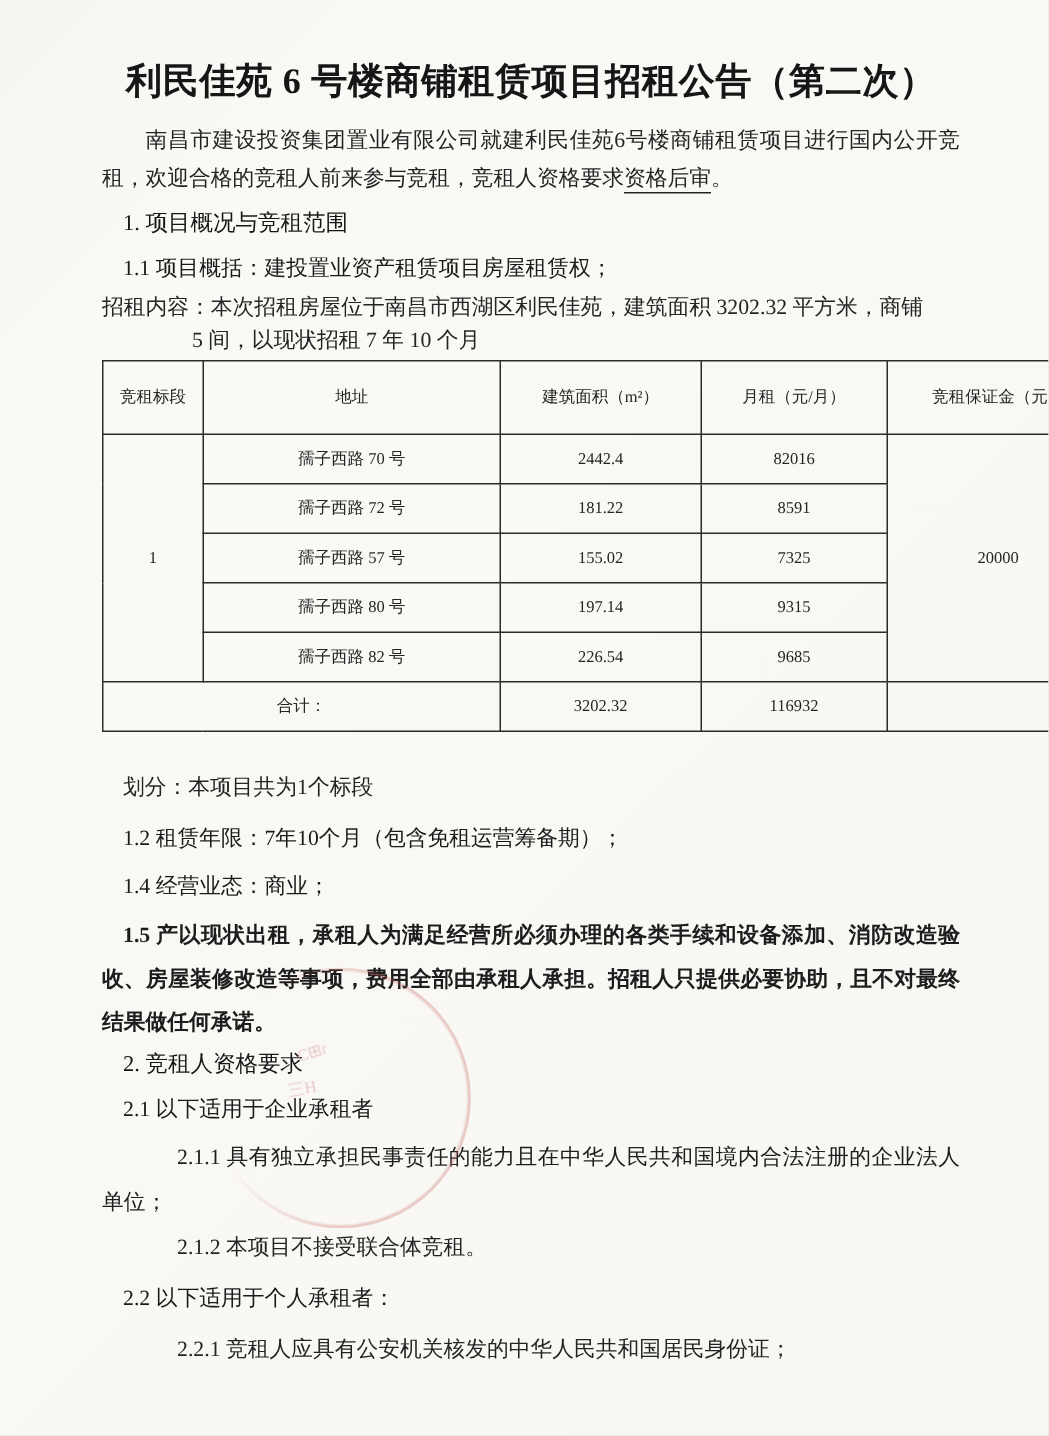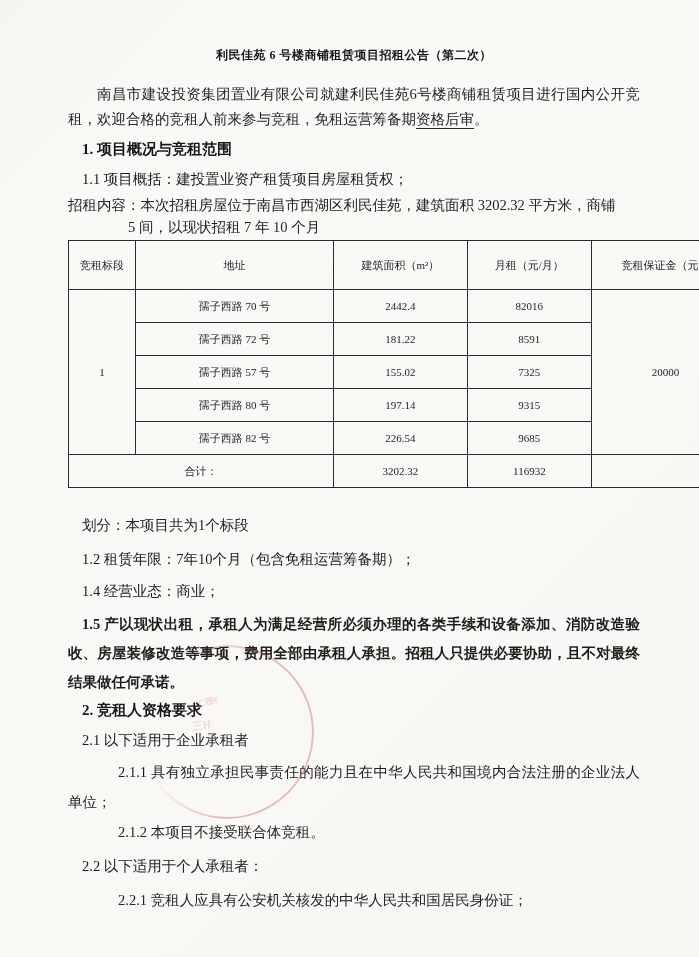--- a/index.html
+++ b/index.html
@@ -8,29 +8,29 @@
     width:699px;height:957px;
     margin:0 auto;
     background:linear-gradient(135deg,#f6f5f2 0%,#faf9f6 18%,#f9f8f5 60%,#f7f6f2 100%);
     font-family:"Liberation Serif","DejaVu Serif",serif;
     color:#222;
     overflow:hidden;
     box-sizing:border-box;
     padding:40px 59px 0 68px;
   }
   .title{
-    font-size:12px;font-weight:700;text-align:center;
+    font-size:24px;font-weight:700;text-align:center;
     line-height:30px;margin:0;letter-spacing:0.5px;color:#161616;
   }
   .intro{
     margin:12px 0 0 0;font-size:14.5px;line-height:25px;
     text-align:justify;text-indent:2em;color:#242424;
   }
   .intro .u{border-bottom:1.4px solid #242424;padding-bottom:1px;}
-  .h-num{font-size:15px;font-weight:700;color:#161616;line-height:22px;}
+  .h-num{font-size:15px;font-weight:400;color:#161616;line-height:22px;}
   .line{font-size:14.5px;line-height:22px;color:#242424;}
   .bold{font-weight:400;color:#1a1a1a;}
   .mt4{margin-top:4px;}.mt6{margin-top:6px;}.mt8{margin-top:8px;}
   .mt10{margin-top:10px;}.mt12{margin-top:12px;}.mt26{margin-top:26px;}
   .ind1{margin-left:14px;}
   .ind3{margin-left:58px;}
   .cont2{margin-left:60px;}
   table.lots{
     border-collapse:collapse;margin-top:2px;width:672px;
     font-size:11px;color:#242424;table-layout:fixed;
@@ -66,21 +66,21 @@
   .stamp-txt.t1{left:198px;top:695px;transform:rotate(-18deg);}
   .stamp-txt.t2{left:192px;top:718px;transform:rotate(-10deg);}
 </style>
 </head>
 <body>
 
 <div class="page">
 
   <h1 class="title">利民佳苑 6 号楼商铺租赁项目招租公告（第二次）</h1>
 
-  <p class="intro"><span>南昌市建设投资集团置业有限公司就建利民佳苑6号楼商铺租赁项目进行国内公开竞租，欢迎合格的竞租人前来参与竞租，免租运营筹备期</span><span class="u">资格后审</span><span>。</span></p>
+  <p class="intro"><span>南昌市建设投资集团置业有限公司就建利民佳苑6号楼商铺租赁项目进行国内公开竞租，欢迎合格的竞租人前来参与竞租，竞租人资格要求</span><span class="u">资格后审</span><span>。</span></p>
 
   <div class="h-num ind1 mt6">1. 项目概况与竞租范围</div>
 
   <div class="line bold ind1 mt8">1.1 项目概括：建投置业资产租赁项目房屋租赁权；</div>
 
 
   <div class="line mt4">招租内容：本次招租房屋位于南昌市西湖区利民佳苑，建筑面积 3202.32 平方米，商铺</div>
   <div class="line cont2">5 间，以现状招租 7 年 10 个月</div>
 
   <table class="lots">

